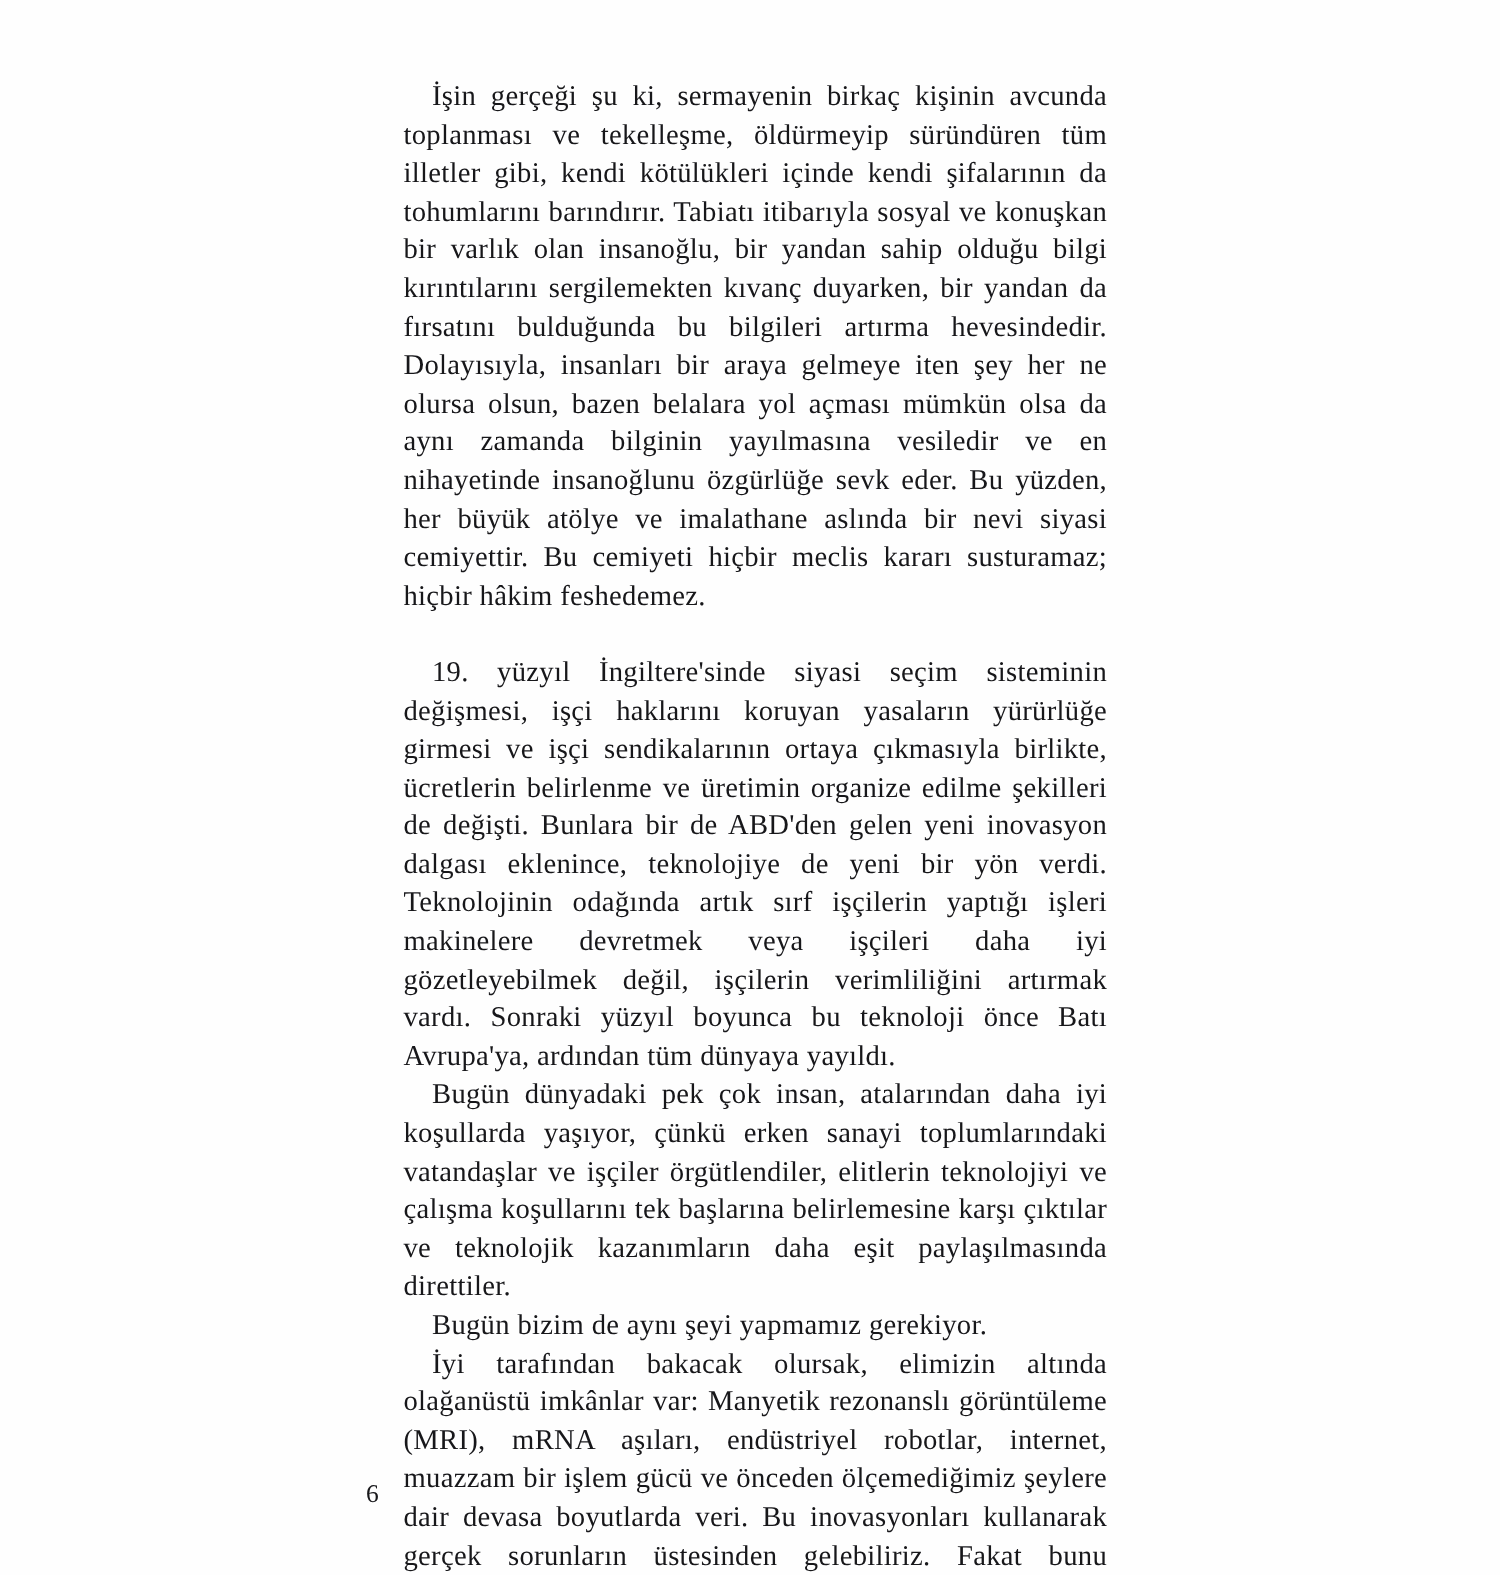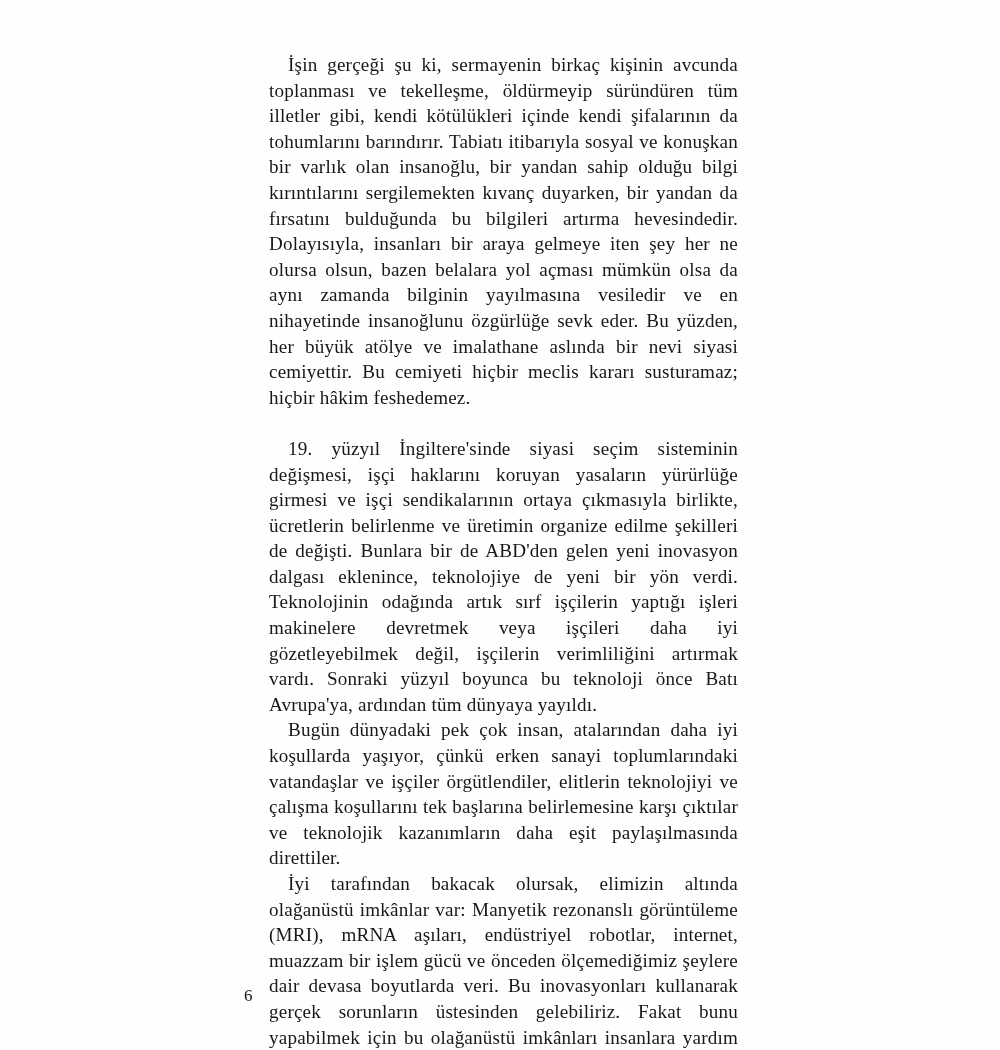--- a/index.html
+++ b/index.html
@@ -58,19 +58,20 @@
 </style>
 </head>
 <body>
 
 <div class="page">
 
   <div class="text-block">
     <p class="para indent gap-after">İşin gerçeği şu ki, sermayenin birkaç kişinin avcunda toplanması ve tekelleşme, öldürmeyip süründüren tüm illetler gibi, kendi kötülükleri içinde kendi şifalarının da tohumlarını barındırır. Tabiatı itibarıyla sosyal ve konuşkan bir varlık olan insanoğlu, bir yandan sahip olduğu bilgi kırıntılarını sergilemekten kıvanç duyarken, bir yandan da fırsatını bulduğunda bu bilgileri artırma hevesindedir. Dolayısıyla, insanları bir araya gelmeye iten şey her ne olursa olsun, bazen belalara yol açması mümkün olsa da aynı zamanda bilginin yayılmasına vesiledir ve en nihayetinde insanoğlunu özgürlüğe sevk eder. Bu yüzden, her büyük atölye ve imalathane aslında bir nevi siyasi cemiyettir. Bu cemiyeti hiçbir meclis kararı susturamaz; hiçbir hâkim feshedemez.</p>
     <p class="para indent">19. yüzyıl İngiltere'sinde siyasi seçim sisteminin değişmesi, işçi haklarını koruyan yasaların yürürlüğe girmesi ve işçi sendikalarının ortaya çıkmasıyla birlikte, ücretlerin belirlenme ve üretimin organize edilme şekilleri de değişti. Bunlara bir de ABD'den gelen yeni inovasyon dalgası eklenince, teknolojiye de yeni bir yön verdi. Teknolojinin odağında artık sırf işçilerin yaptığı işleri makinelere devretmek veya işçileri daha iyi gözetleyebilmek değil, işçilerin verimliliğini artırmak vardı. Sonraki yüzyıl boyunca bu teknoloji önce Batı Avrupa'ya, ardından tüm dünyaya yayıldı.</p>
     <p class="para indent">Bugün dünyadaki pek çok insan, atalarından daha iyi koşullarda yaşıyor, çünkü erken sanayi toplumlarındaki vatandaşlar ve işçiler örgütlendiler, elitlerin teknolojiyi ve çalışma koşullarını tek başlarına belirlemesine karşı çıktılar ve teknolojik kazanımların daha eşit paylaşılmasında direttiler.</p>
+    <p class="para indent">Bugün bizim de aynı şeyi yapmamız gerekiyor.</p>
     <p class="para indent">İyi tarafından bakacak olursak, elimizin altında olağanüstü imkânlar var: Manyetik rezonanslı görüntüleme (MRI), mRNA aşıları, endüstriyel robotlar, internet, muazzam bir işlem gücü ve önceden ölçemediğimiz şeylere dair devasa boyutlarda veri. Bu inovasyonları kullanarak gerçek sorunların üstesinden gelebiliriz. Fakat bunu yapabilmek için bu olağanüstü imkânları insanlara yardım etmeye odaklamamız gerekiyor. Ama şu anda gittiğimiz doğrultu çok daha farklı.</p>
 
   </div>
 
   <div class="folio">6</div>
 
 </div>
 
 </body></html>

